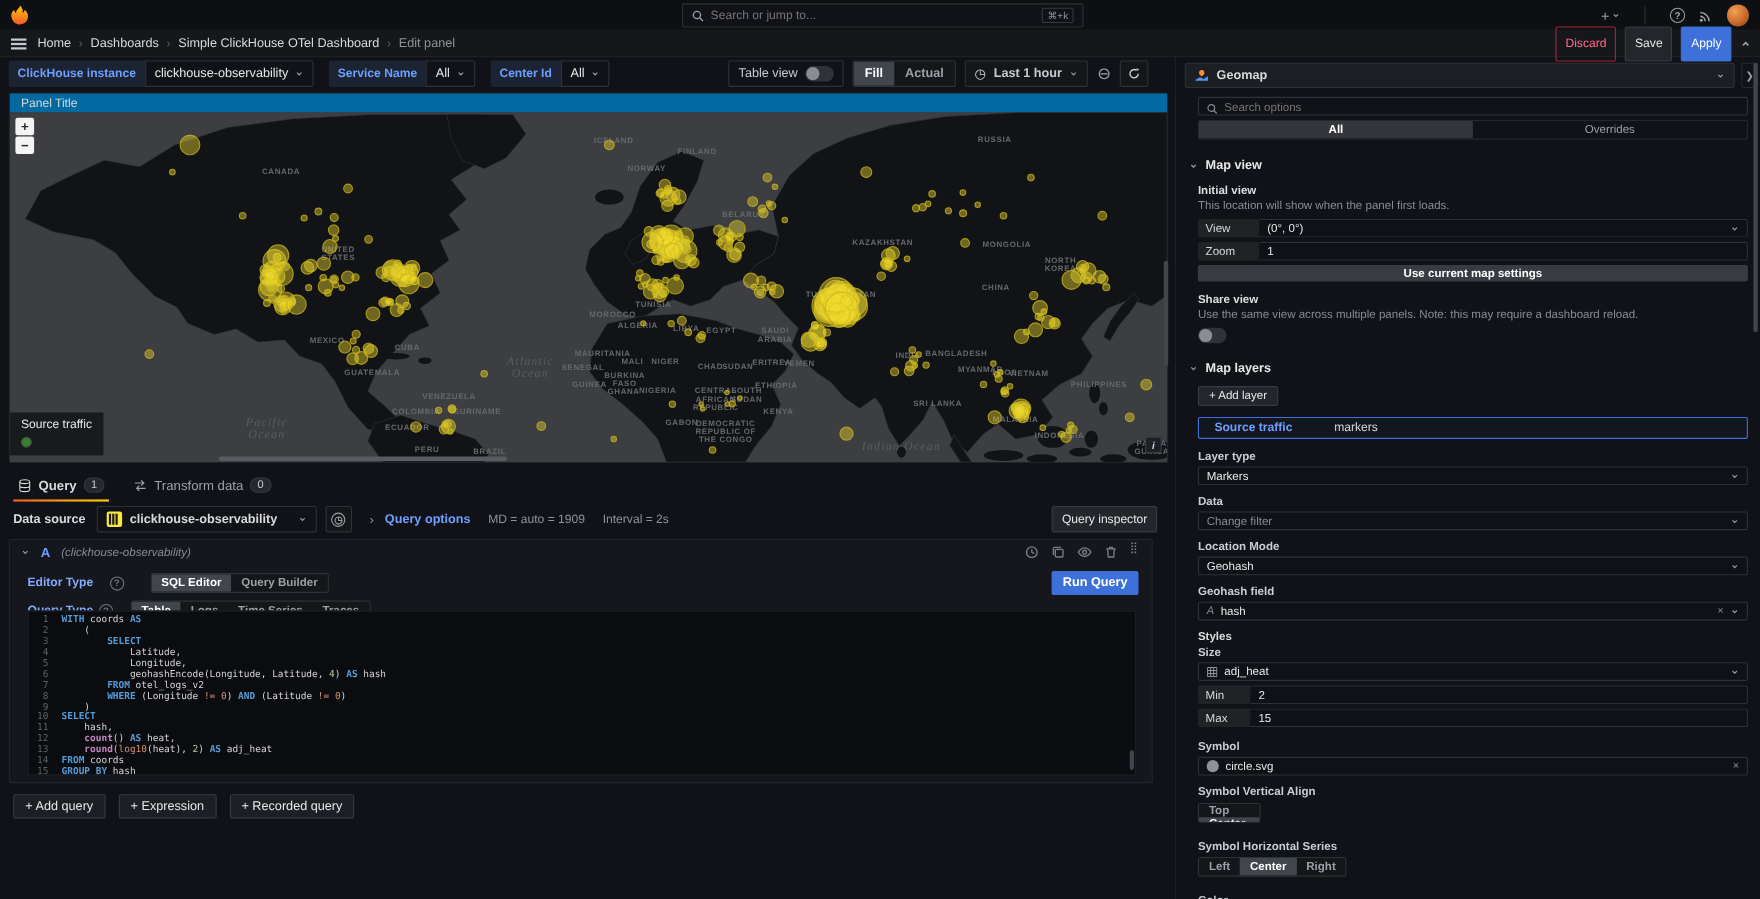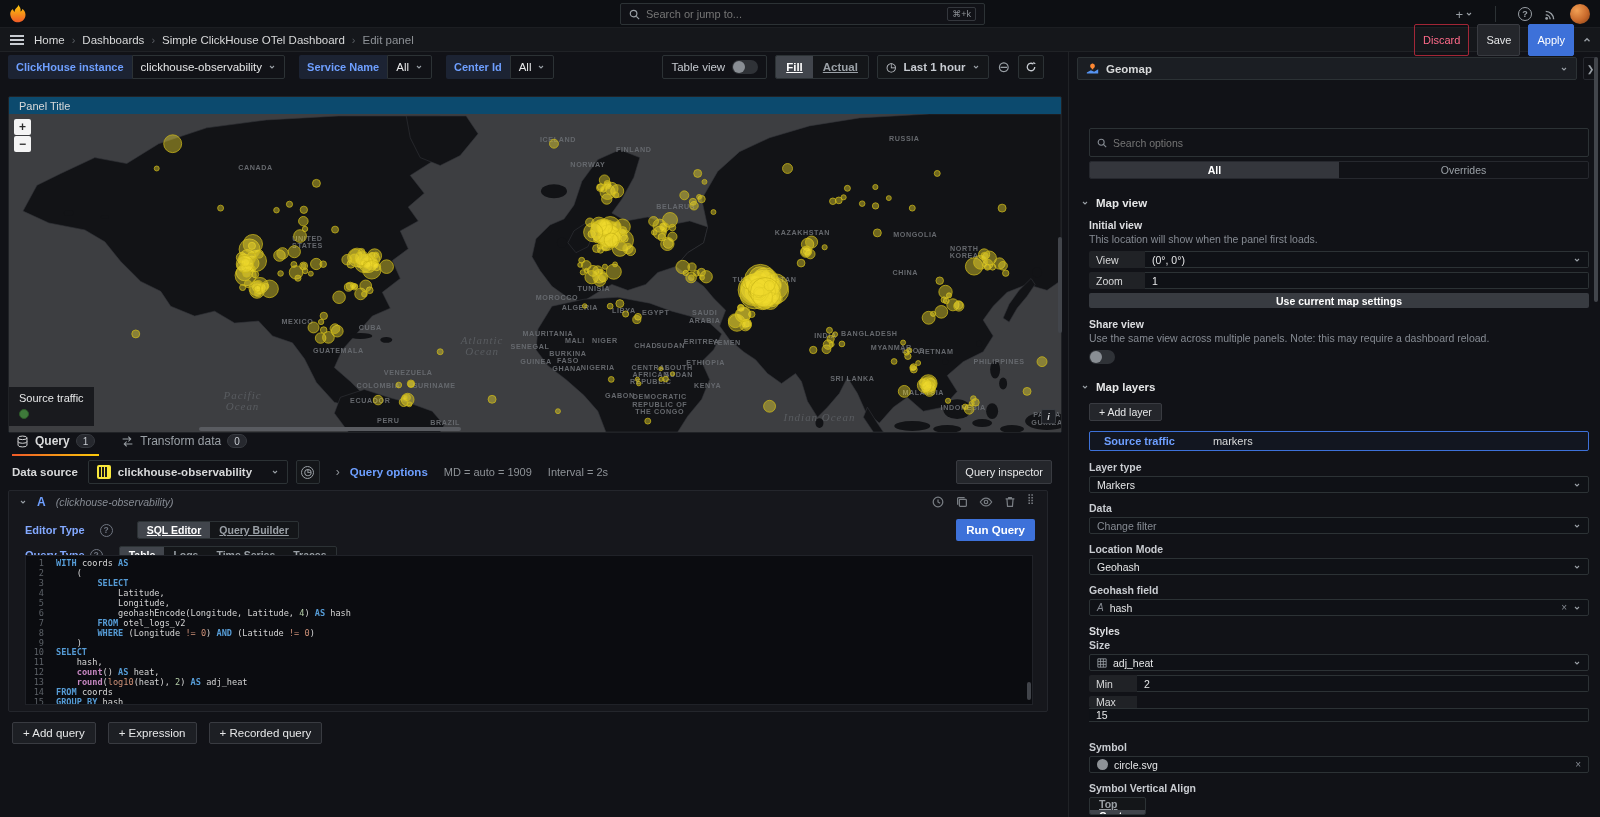--- a/index.html
+++ b/index.html
@@ -38,26 +38,26 @@
   
   .chip-label{background:#1c2333;color:#6e9fff;font-size:11px;font-weight:bold;height:24px;
     display:flex;align-items:center;padding:0 8px;border-radius:2px 0 0 2px;}
   .chip-val{background:#111217;border:1px solid #2c3235;height:24px;display:flex;align-items:center;
     gap:6px;padding:0 8px;color:#e6e7e8;font-size:11.5px;border-radius:0 2px 2px 0;cursor:pointer;}
   .ctrl-box{border:1px solid #2c3235;border-radius:2px;height:24px;display:flex;align-items:center;
     padding:0 8px;gap:7px;color:#c7cbd1;font-size:11.5px;cursor:pointer;background:#141619;}
   .toggle{width:26px;height:14px;border-radius:8px;background:#2f3237;position:relative;cursor:pointer;}
   .toggle i{position:absolute;left:1px;top:1px;width:12px;height:12px;border-radius:50%;background:#898e94;}
   .seg{display:flex;border:1px solid #2c3235;border-radius:2px;overflow:hidden;background:#141619;height:24px;}
-  .seg>div{padding:0 10px;display:flex;align-items:center;color:#9aa0a6;font-size:11.5px;cursor:pointer;font-weight:600;text-decoration:underline;}
+  .seg>div{padding:0 10px;display:flex;align-items:center;color:#9aa0a6;font-size:11.5px;cursor:pointer;font-weight:600;}
   .seg>div.on{background:#41454c;color:#fff;}
   .seg.sm{height:18px;}
   .seg.sm>div{font-size:10.5px;padding:0 9px;font-weight:600;}
   
-  #panel{position:absolute;left:8px;top:96px;width:1054px;height:337px;background:#0c4a6e;
+  #panel{position:absolute;left:8px;top:84px;width:1054px;height:337px;background:#0369a1;
     border:1px solid #202226;border-radius:2px;}
   #panel-title{height:17px;display:flex;align-items:center;padding-left:10px;font-size:11px;color:#d8d9da;}
   #map-wrap{position:absolute;left:0;top:17px;right:0;bottom:0;overflow:hidden;background:#3d3e41;}
   #map-svg{width:100%;height:100%;display:block;}
   .mapzoom{position:absolute;left:5px;top:5px;width:17px;z-index:5;}
   .mapzoom div{width:17px;height:16px;background:#f4f4f4;color:#2b2b2b;font-weight:bold;font-size:12px;
     display:flex;align-items:center;justify-content:center;cursor:pointer;margin-bottom:1px;border-radius:2px;}
   #map-legend{position:absolute;left:0;bottom:6px;z-index:5;background:rgba(17,18,23,.82);
     padding:5px 10px 7px 10px;min-width:82px;}
   #map-legend .dot{width:10px;height:10px;border-radius:50%;background:#3e7a3a;margin-top:5px;border:1px solid #2c5b29;}
@@ -102,22 +102,22 @@
   .foot-btn{border:1px solid #393b41;background:#1d1f24;color:#e6e7e8;border-radius:2px;height:22px;
     display:inline-flex;align-items:center;padding:0 10px;font-size:11.5px;cursor:pointer;margin-right:12px;}
   
   #sidebar{position:absolute;left:1068px;top:52px;width:532px;height:765px;background:#111217;
     border-left:1px solid #202226;}
   #opt-head{position:absolute;left:8px;top:5px;width:500px;height:23px;background:#1b1e23;
     border:1px solid #2c3235;border-radius:2px;display:flex;align-items:center;padding:0 8px;gap:7px;cursor:pointer;}
   #pane-collapse{position:absolute;left:514px;top:5px;width:15px;height:23px;border:1px solid #26282e;
     border-radius:2px;color:#9aa0a6;font-size:9px;display:flex;align-items:center;justify-content:center;cursor:pointer;}
   #opt-body{position:absolute;left:20px;top:36px;width:500px;bottom:0;}
-  .opt-search{height:29px;border:1px solid #2c3235;border-radius:2px;background:#111217;display:flex;
-    align-items:center;gap:6px;padding:0 7px;margin-bottom:4px;margin-top:40px;}
+  .opt-search{height:17px;border:1px solid #2c3235;border-radius:2px;background:#111217;display:flex;
+    align-items:flex-end;gap:6px;padding:0 7px;margin-bottom:4px;}
   .opt-search input{flex:1;background:transparent;border:0;outline:0;color:#c7cbd1;font-size:10.5px;
     font-family:"Liberation Sans",sans-serif;}
   .opt-tabs{display:flex;border:1px solid #26282e;border-radius:2px;overflow:hidden;height:18px;margin-bottom:18px;}
   .opt-tabs>div{flex:1;display:flex;align-items:center;justify-content:center;font-size:10.5px;
     color:#9aa0a6;cursor:pointer;}
   .opt-tabs>div.on{background:#34363c;color:#fff;font-weight:600;}
   .sec-head{display:flex;align-items:center;gap:7px;font-size:11.5px;font-weight:bold;color:#e6e7e8;
     margin:0 0 10px -8px;cursor:pointer;}
   .o-label{font-size:10.5px;font-weight:bold;color:#dcdde0;margin-bottom:2px;}
   .o-desc{font-size:10.5px;color:#868b93;margin-bottom:5px;line-height:1.25;}
@@ -939,21 +939,21 @@
         </svg>
       <span class="fill">adj_heat</span>
       <svg class="chev sm" viewBox="0 0 12 12">
           <path d="M3 4.5 L6 7.5 L9 4.5"></path>
         </svg>
     </div>
     <div class="kv-row">
       <span class="k" style="width:48px;">Min</span>
       <span class="v">2</span>
     </div>
-    <div class="kv-row" style="margin-bottom:28px;flex-direction:column;">
+    <div class="kv-row" style="margin-bottom:12px;">
       <span class="k" style="width:48px;">Max</span>
       <span class="v">15</span>
     </div>
 
     <div class="o-mini">Symbol</div>
     <div class="select">
       <span style="width:11px;height:11px;border-radius:50%;background:#8e9297;flex:none;"></span>
       <span class="fill">circle.svg</span>
       <span class="mini-x">×</span>
     </div>

